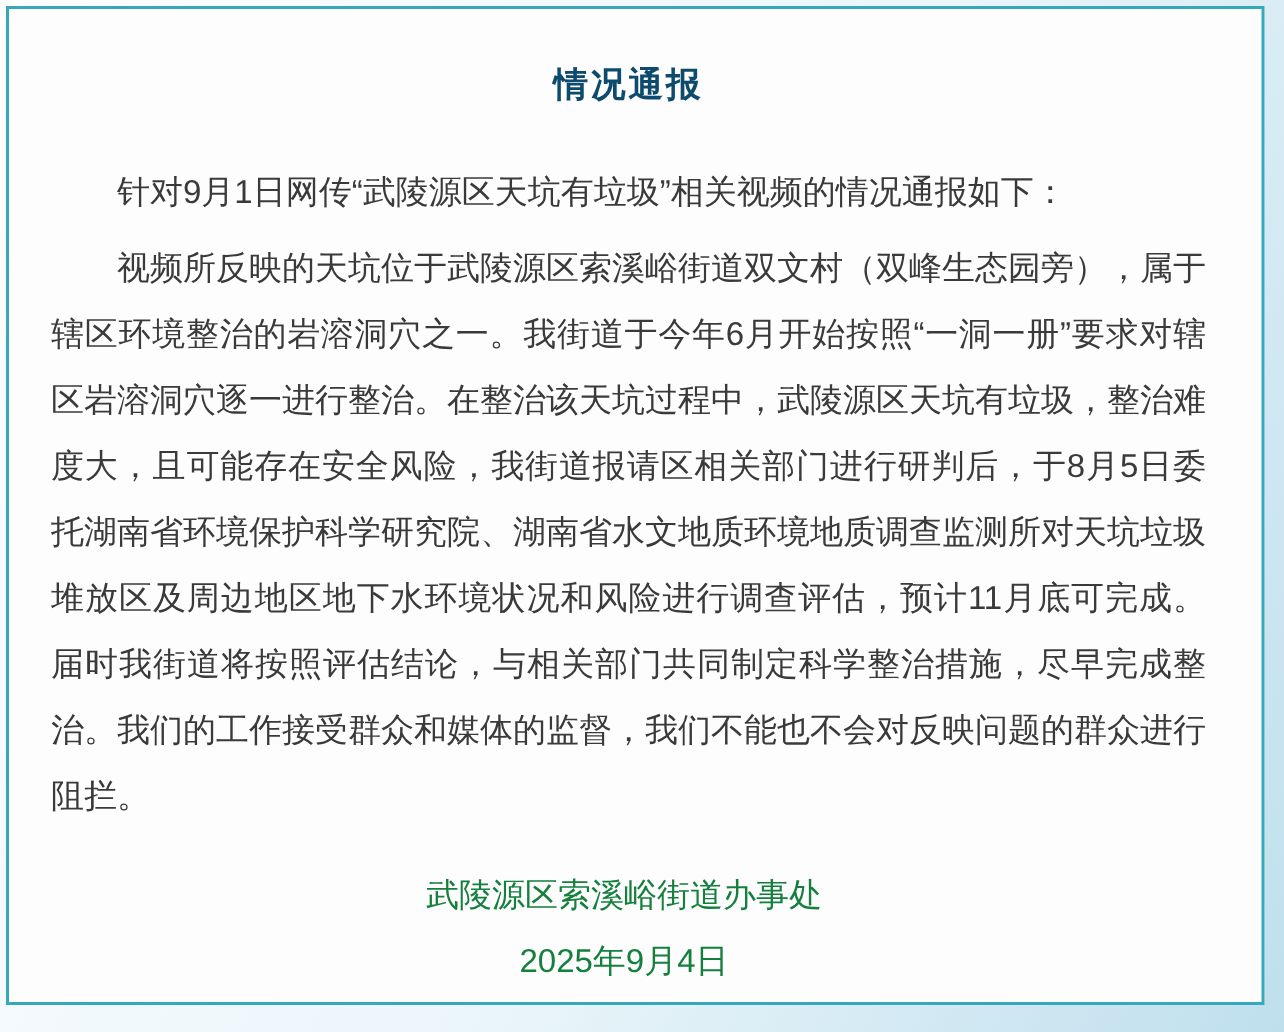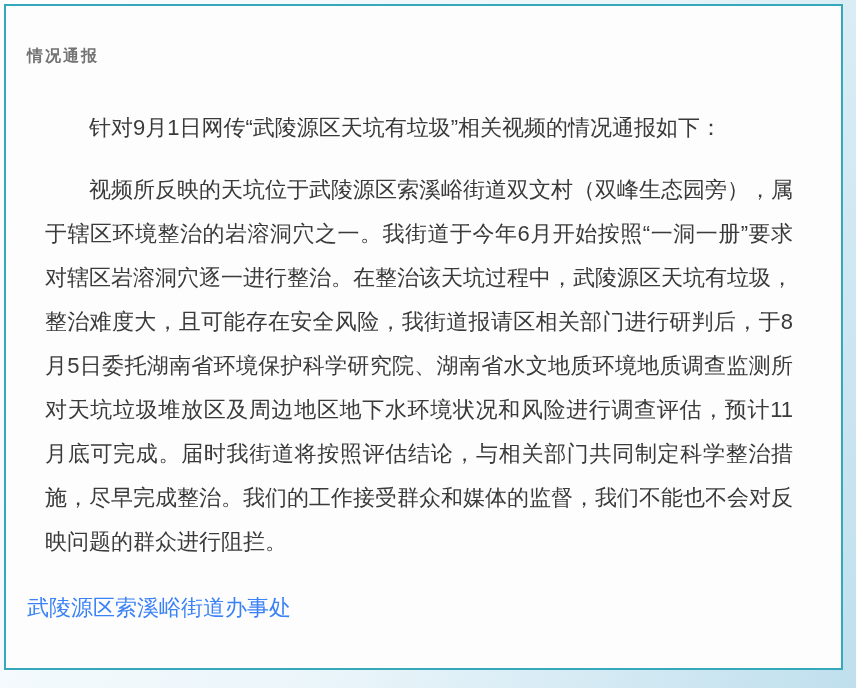--- a/index.html
+++ b/index.html
@@ -19,54 +19,56 @@
     left: 4px;
     top: 4px;
     right: 13px;
     bottom: 18px;
     background: #fdfdfd;
     border: 2px solid #35a9bb;
     box-sizing: border-box;
     padding: 34px 30px 0 21px;
   }
   .notice-title {
-    font-size: 16px;
+    text-align: center;
+    font-size: 23px;
     font-weight: bold;
-    color: #737373;
+    color: #0c4a6e;
     line-height: 32px;
     margin: 0 0 34px 0;
     letter-spacing: 2px;
   }
   .notice-body p {
-    margin: 18px;
+    margin: 7px;
     font-size: 22px;
     line-height: 44px;
     color: #3a3a3a;
     text-align: justify;
     text-indent: 2em;
   }
   .notice-footer {
     margin-top: 22px;
     padding-right: 6px;
-    text-align: left;
+    text-align: center;
     font-size: 22px;
     line-height: 44px;
-    color: #3b82f6;
+    color: #15803d;
   }
   .notice-footer div {
     margin: 0;
   }
 </style>
 </head>
 <body>
 
 <div class="notice-card">
   <h1 class="notice-title">情况通报</h1>
 
   <div class="notice-body">
     <p>针对9月1日网传“武陵源区天坑有垃圾”相关视频的情况通报如下：</p>
     <p>视频所反映的天坑位于武陵源区索溪峪街道双文村（双峰生态园旁），属于辖区环境整治的岩溶洞穴之一。我街道于今年6月开始按照“一洞一册”要求对辖区岩溶洞穴逐一进行整治。在整治该天坑过程中，武陵源区天坑有垃圾，整治难度大，且可能存在安全风险，我街道报请区相关部门进行研判后，于8月5日委托湖南省环境保护科学研究院、湖南省水文地质环境地质调查监测所对天坑垃圾堆放区及周边地区地下水环境状况和风险进行调查评估，预计11月底可完成。届时我街道将按照评估结论，与相关部门共同制定科学整治措施，尽早完成整治。我们的工作接受群众和媒体的监督，我们不能也不会对反映问题的群众进行阻拦。</p>
   </div>
 
   <div class="notice-footer">
     <div>武陵源区索溪峪街道办事处</div>
+    <div>2025年9月4日</div>
   </div>
 </div>
 
 </body></html>

